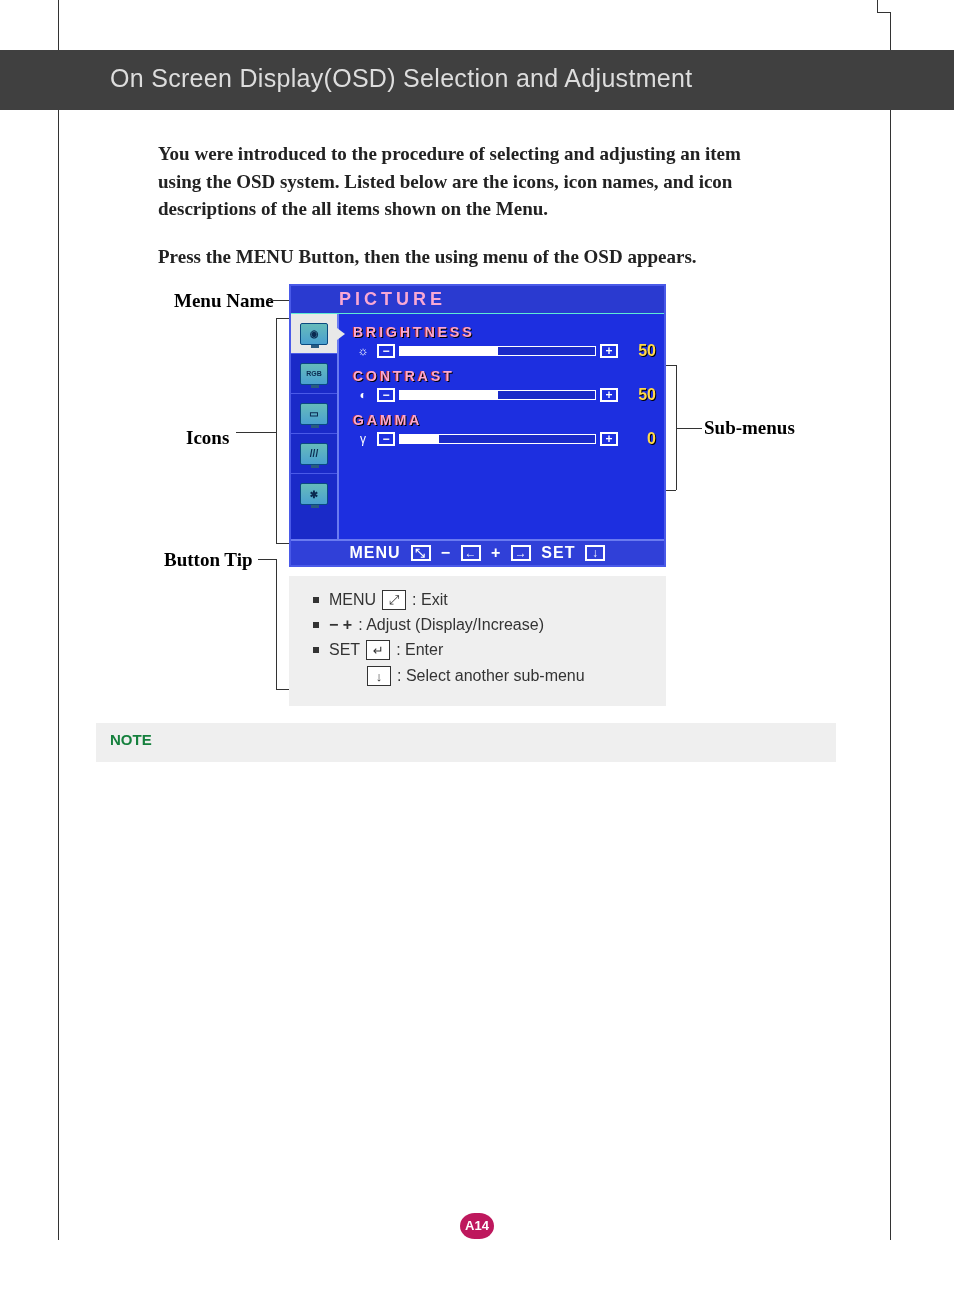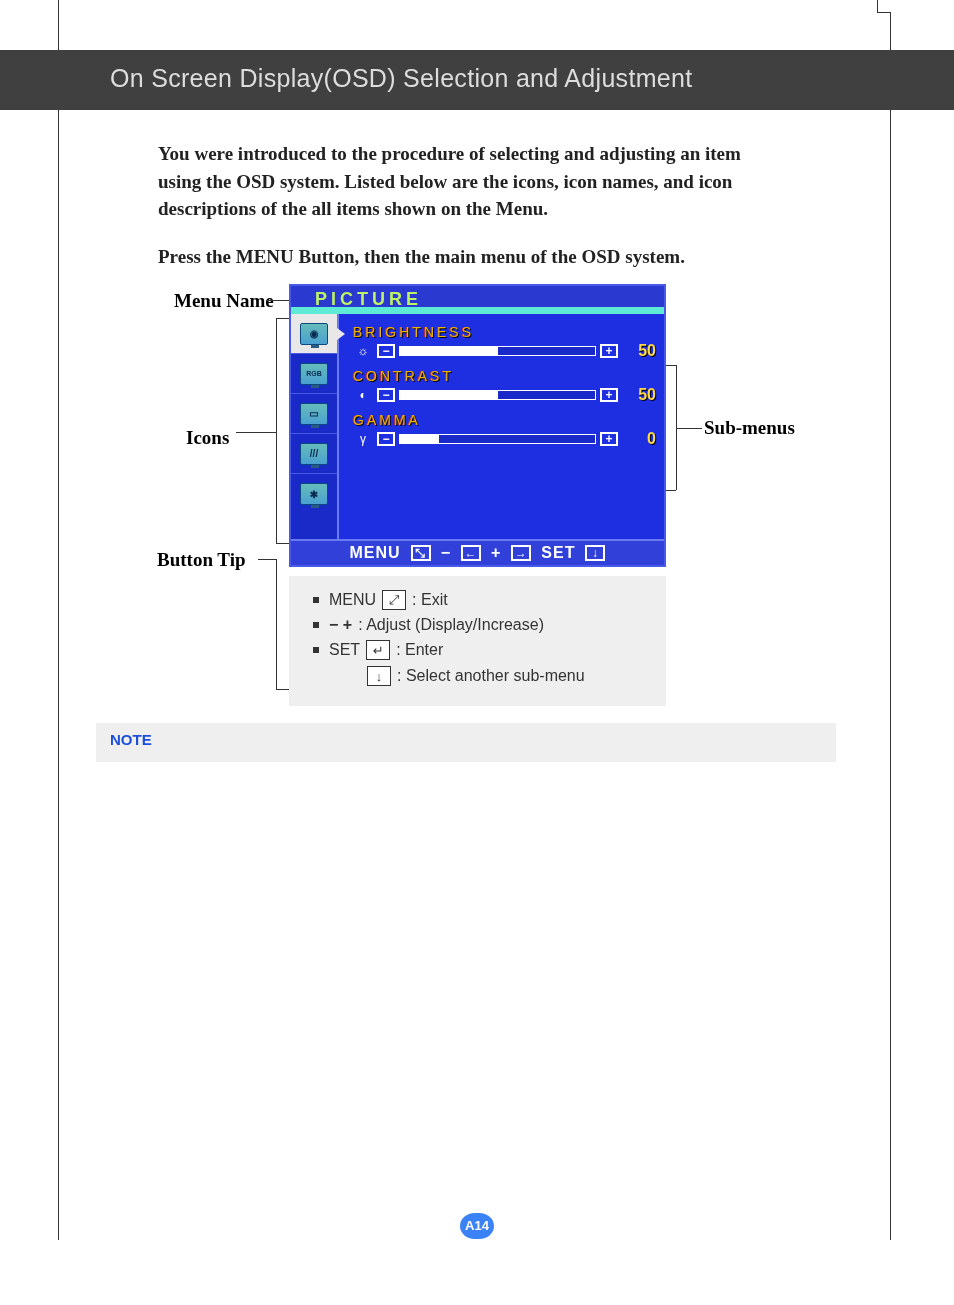--- a/index.html
+++ b/index.html
@@ -62,45 +62,45 @@
   
   .label {
     position: absolute;
     font-family: Georgia, "Times New Roman", serif;
     font-weight: 700;
     font-size: 19px;
     color: #000;
   }
   .label-menu-name { left: 174px; top: 290px; }
   .label-icons { left: 186px; top: 427px; }
-  .label-button-tip { left: 157px; top: 549px; text-align: right; }
+  .label-button-tip { left: 164px; top: 549px; text-align: right; }
   .label-submenus { left: 704px; top: 417px; }
   .hline {
     position: absolute;
     background: #333;
     height: 1px;
   }
   
   .osd {
     position: absolute;
     left: 289px; top: 284px;
     width: 377px;
     background: #1d2fe0;
     border: 2px solid #4a5ae8;
   }
   .osd-titlebar {
     background: #2a3ad0;
     height: 28px;
-    color: #bef264;
+    color: #f9a8d4;
     font-size: 18px;
     font-weight: 700;
     letter-spacing: 4px;
-    padding-left: 24px;
+    padding-left: 48px;
     padding-top: 3px;
-    border-bottom: 7px solid #5eead4;
+    border-bottom: 1px solid #5eead4;
     font-family: Arial, sans-serif;
   }
   .osd-body {
     display: flex;
     height: 225px;
   }
   .osd-iconcol {
     width: 48px;
     border-right: 2px solid #6a7af0;
     display: flex;
@@ -149,22 +149,22 @@
   }
   .osd-main {
     flex: 1;
     padding: 10px 8px 0 14px;
     position: relative;
   }
   .submenu {
     margin-bottom: 8px;
   }
   .submenu-label {
-    color: #eab308;
-    font-weight: 400;
+    color: #f9a8d4;
+    font-weight: 700;
     font-size: 14px;
     letter-spacing: 3px;
     text-shadow: 1px 1px 0 #000, -1px 0 0 #c03030;
     font-family: Arial, sans-serif;
   }
   .slider-row {
     display: flex;
     align-items: center;
     gap: 4px;
     margin-top: 2px;
@@ -261,34 +261,34 @@
   .note-box {
     position: absolute;
     left: 96px; top: 723px;
     width: 740px;
     background: #efefef;
     padding: 8px 14px 10px 14px;
   }
   .note-box .note-label {
     font-weight: 700;
     font-size: 15px;
-    color: #1d4ed8;
+    color: #15803d;
     margin-bottom: 4px;
   }
   .note-box .note-text {
     font-size: 16px;
     color: #333;
   }
   
   .page-num {
     position: absolute;
     left: 50%; top: 1213px;
     transform: translateX(-50%);
     width: 34px; height: 26px;
-    background: #3b82f6;
+    background: #be185d;
     border-radius: 50% / 58%;
     color: #fff;
     font-size: 13px;
     font-weight: 700;
     text-align: center;
     line-height: 26px;
   }
   
   .bracket {
     position: absolute;
@@ -300,21 +300,21 @@
 
 <div class="page-frame">
   <div class="corner-tr"></div>
 </div>
 
 <div class="black-bar">
   <div class="title">On Screen Display(OSD) Selection and Adjustment</div>
 </div>
 
 <div class="intro">You were introduced to the procedure of selecting and adjusting an item using the OSD system.  Listed below are the icons, icon names, and icon descriptions of the all items shown on the Menu.</div>
-<div class="press-line">Press the MENU Button, then the main menu of the OSD system.</div>
+<div class="press-line">Press the MENU Button, then the using menu of the OSD appears.</div>
 
 <div class="label label-menu-name">Menu Name</div>
 <div class="label label-icons">Icons</div>
 <div class="label label-button-tip">Button Tip</div>
 <div class="label label-submenus">Sub-menus</div>
 
 <div class="hline" style="left:266px; top:300px; width:24px;"></div>
 <div class="hline" style="left:236px; top:432px; width:40px;"></div>
 <div class="hline" style="left:258px; top:559px; width:18px;"></div>
 <div class="hline" style="left:676px; top:428px; width:26px;"></div>

